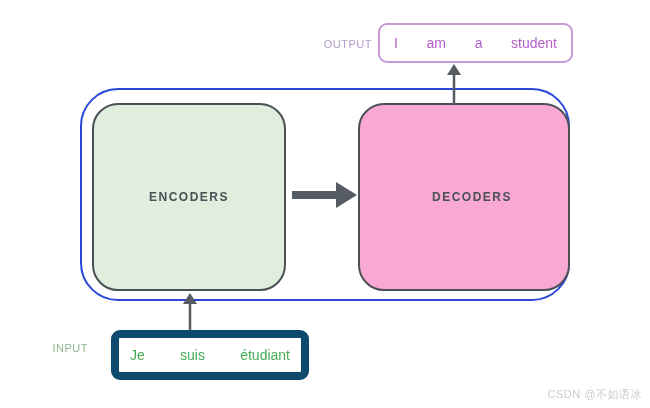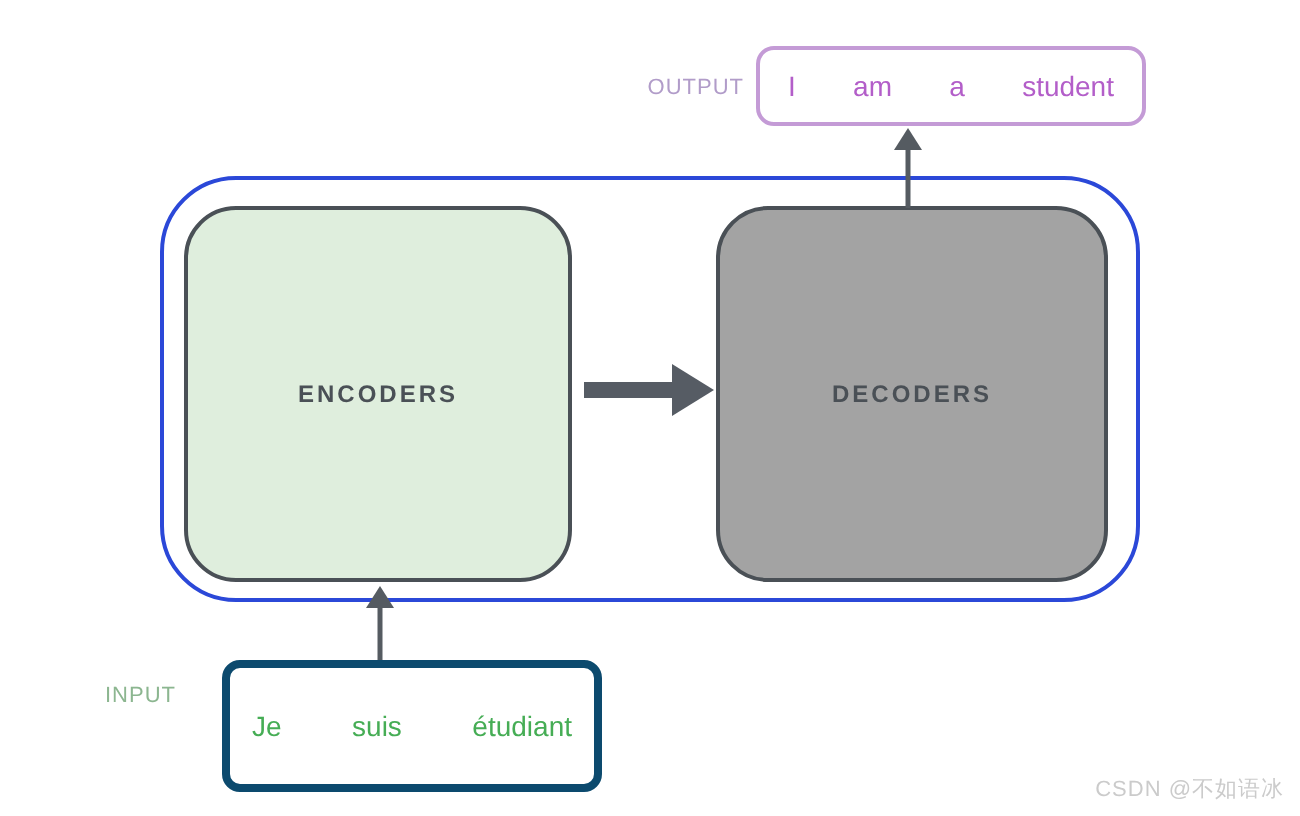--- a/index.html
+++ b/index.html
@@ -15,34 +15,34 @@
     border:2.5px solid #2b48d8;border-radius:38px;background:transparent;
   }
 
   
   .block{
     border:2.5px solid #4a5056;border-radius:26px;
     display:flex;align-items:center;justify-content:center;
     font-size:12px;font-weight:700;letter-spacing:1.5px;color:#4a5056;
   }
   .block.encoders{left:92px;top:103px;width:190px;height:184px;background:#dfeedd;}
-  .block.decoders{left:358px;top:103px;width:192px;height:184px;background:#a3a3a3;}
+  .block.decoders{left:358px;top:103px;width:192px;height:184px;background:#f9a8d4;padding-left:16px;}
 
   
   .token-box{
     display:flex;align-items:center;justify-content:space-between;
     border-radius:9px;background:#ffffff;font-size:14px;
   }
   .token-box.output{
     left:378px;top:23px;width:163px;height:36px;
     border:2px solid #c49bd6;color:#b35ec9;padding:0 14px;
   }
   .token-box.input{
     left:111px;top:330px;width:160px;height:34px;
-    border:4px solid #0c4a6e;color:#46ad55;padding:12px 11px;
+    border:8px solid #0c4a6e;color:#46ad55;padding:0 11px;
   }
   .token{white-space:pre;}
 
   
   .side-label{
     font-size:11px;font-weight:400;letter-spacing:.5px;text-align:right;
   }
   .side-label.output{left:318px;top:38px;width:54px;color:#b19cc9;}
   .side-label.input{left:36px;top:342px;width:52px;color:#8cb690;}
 

